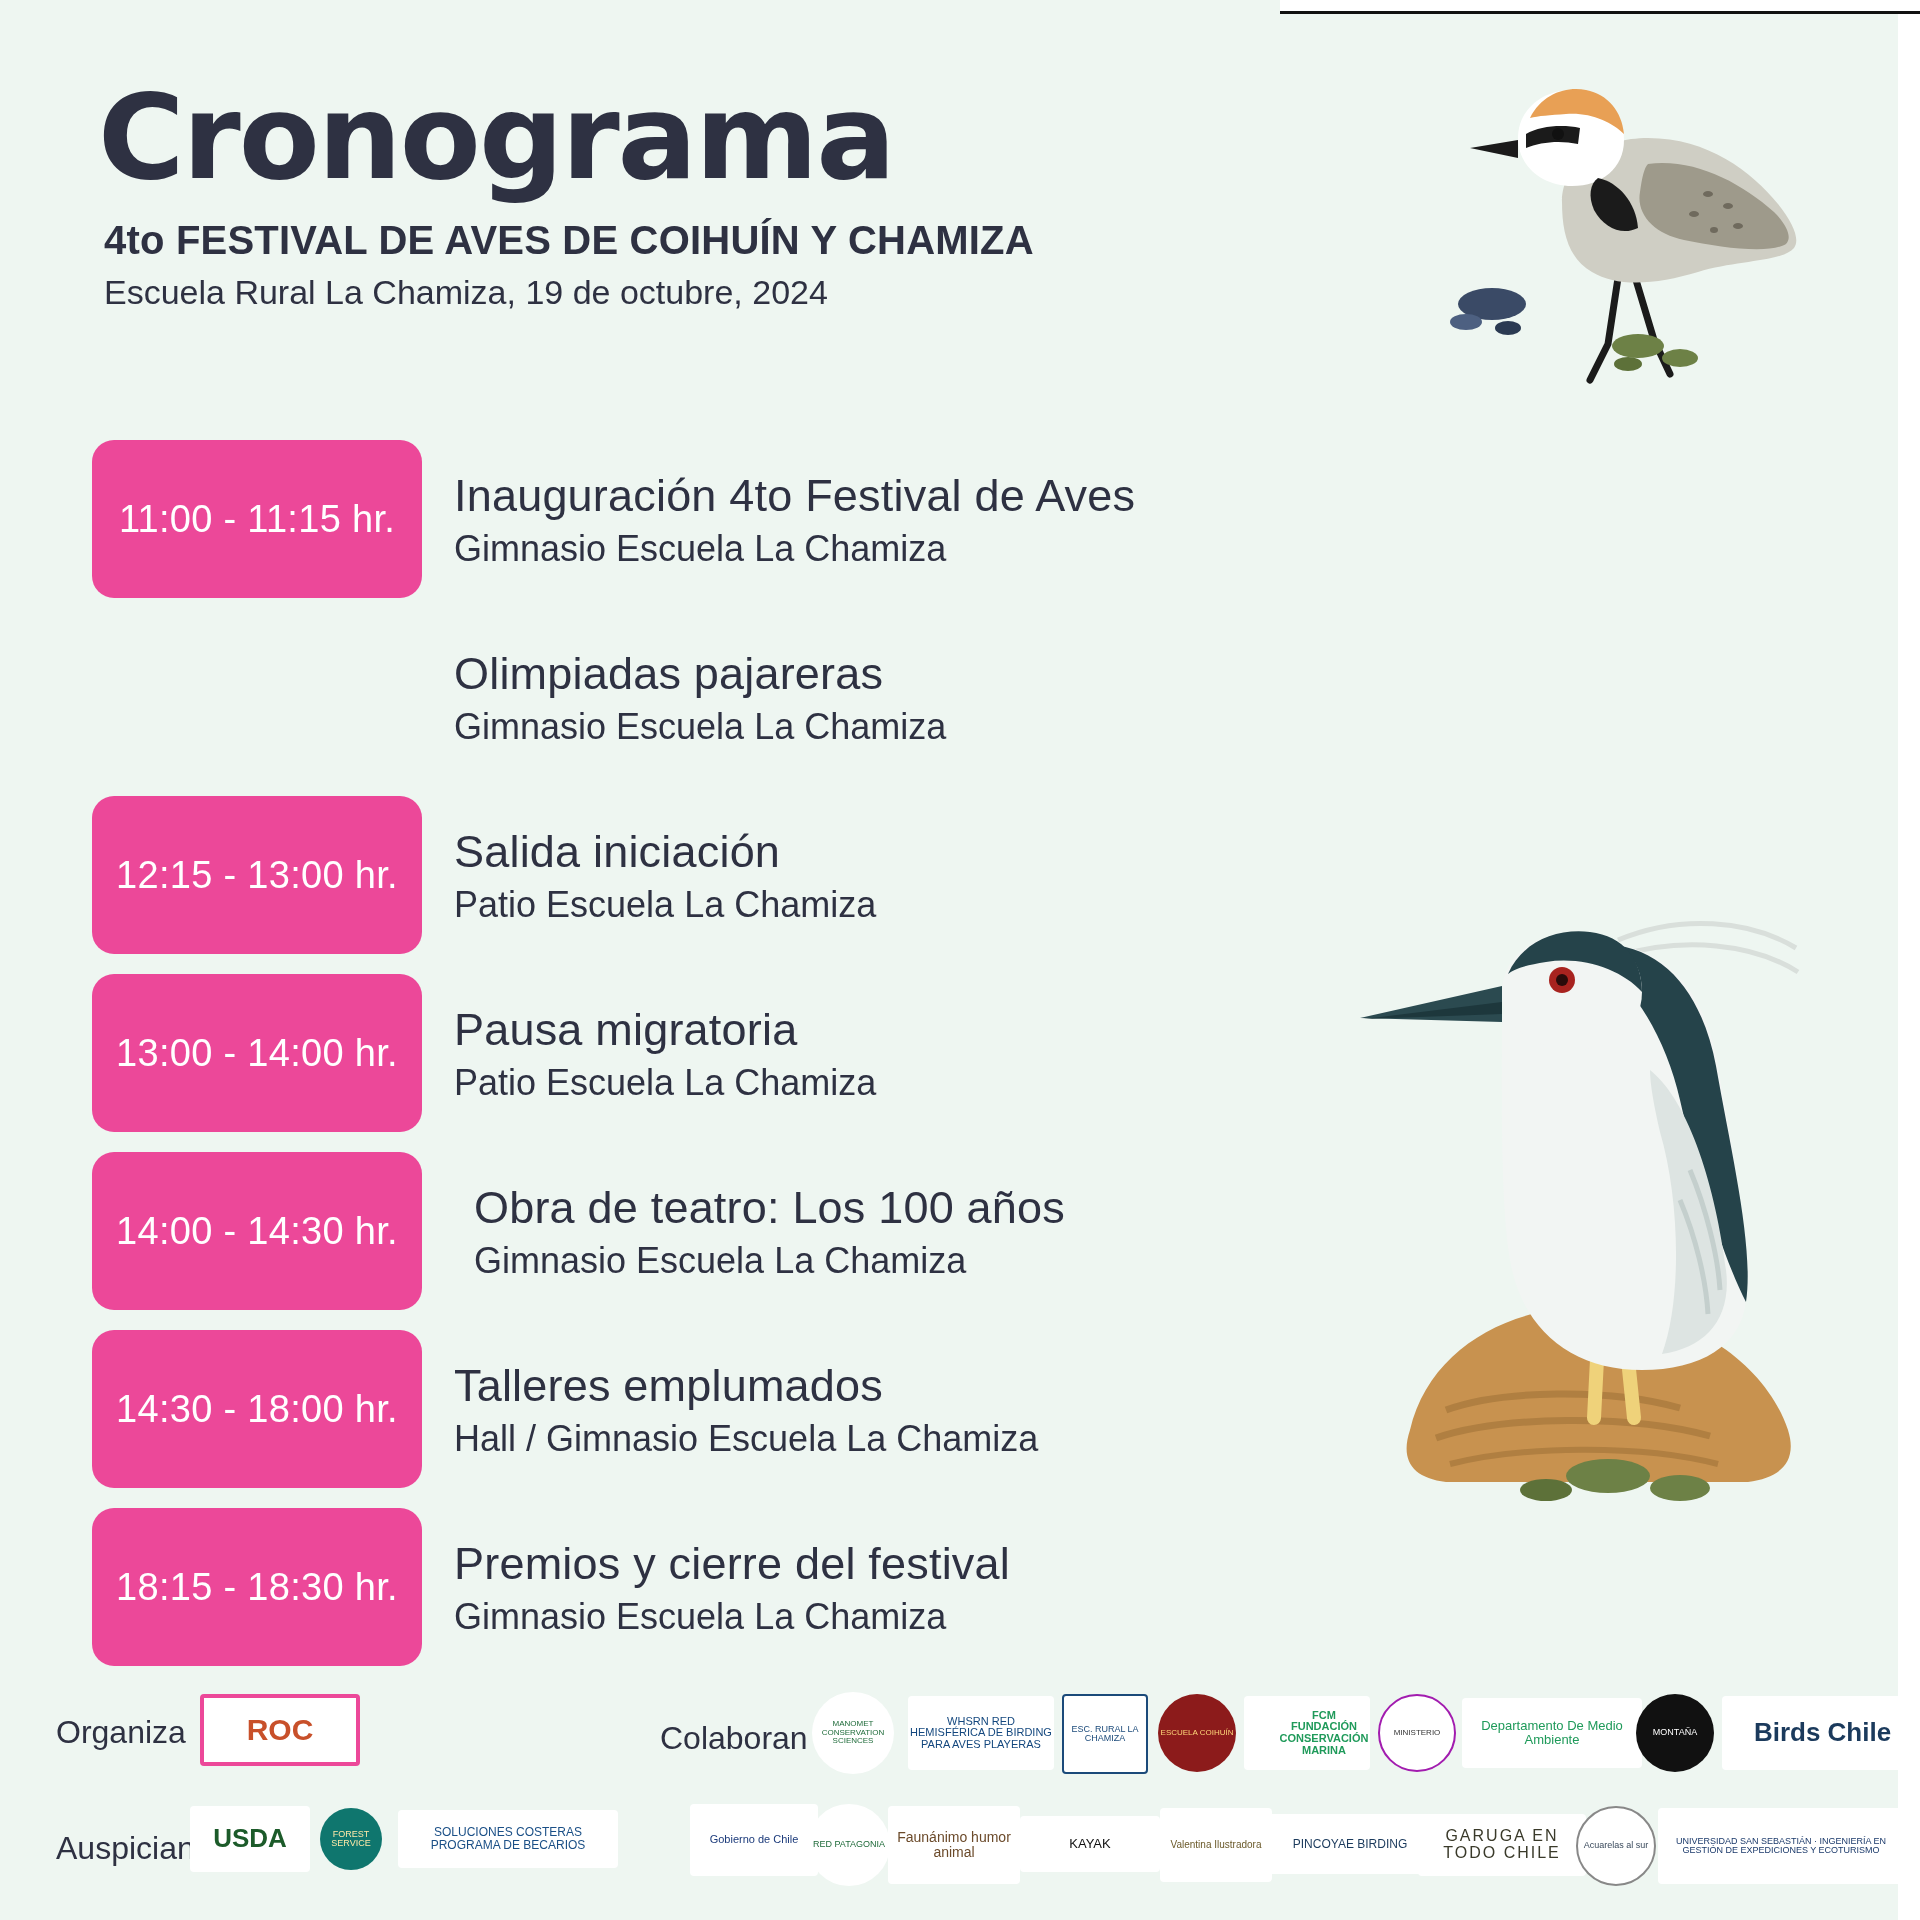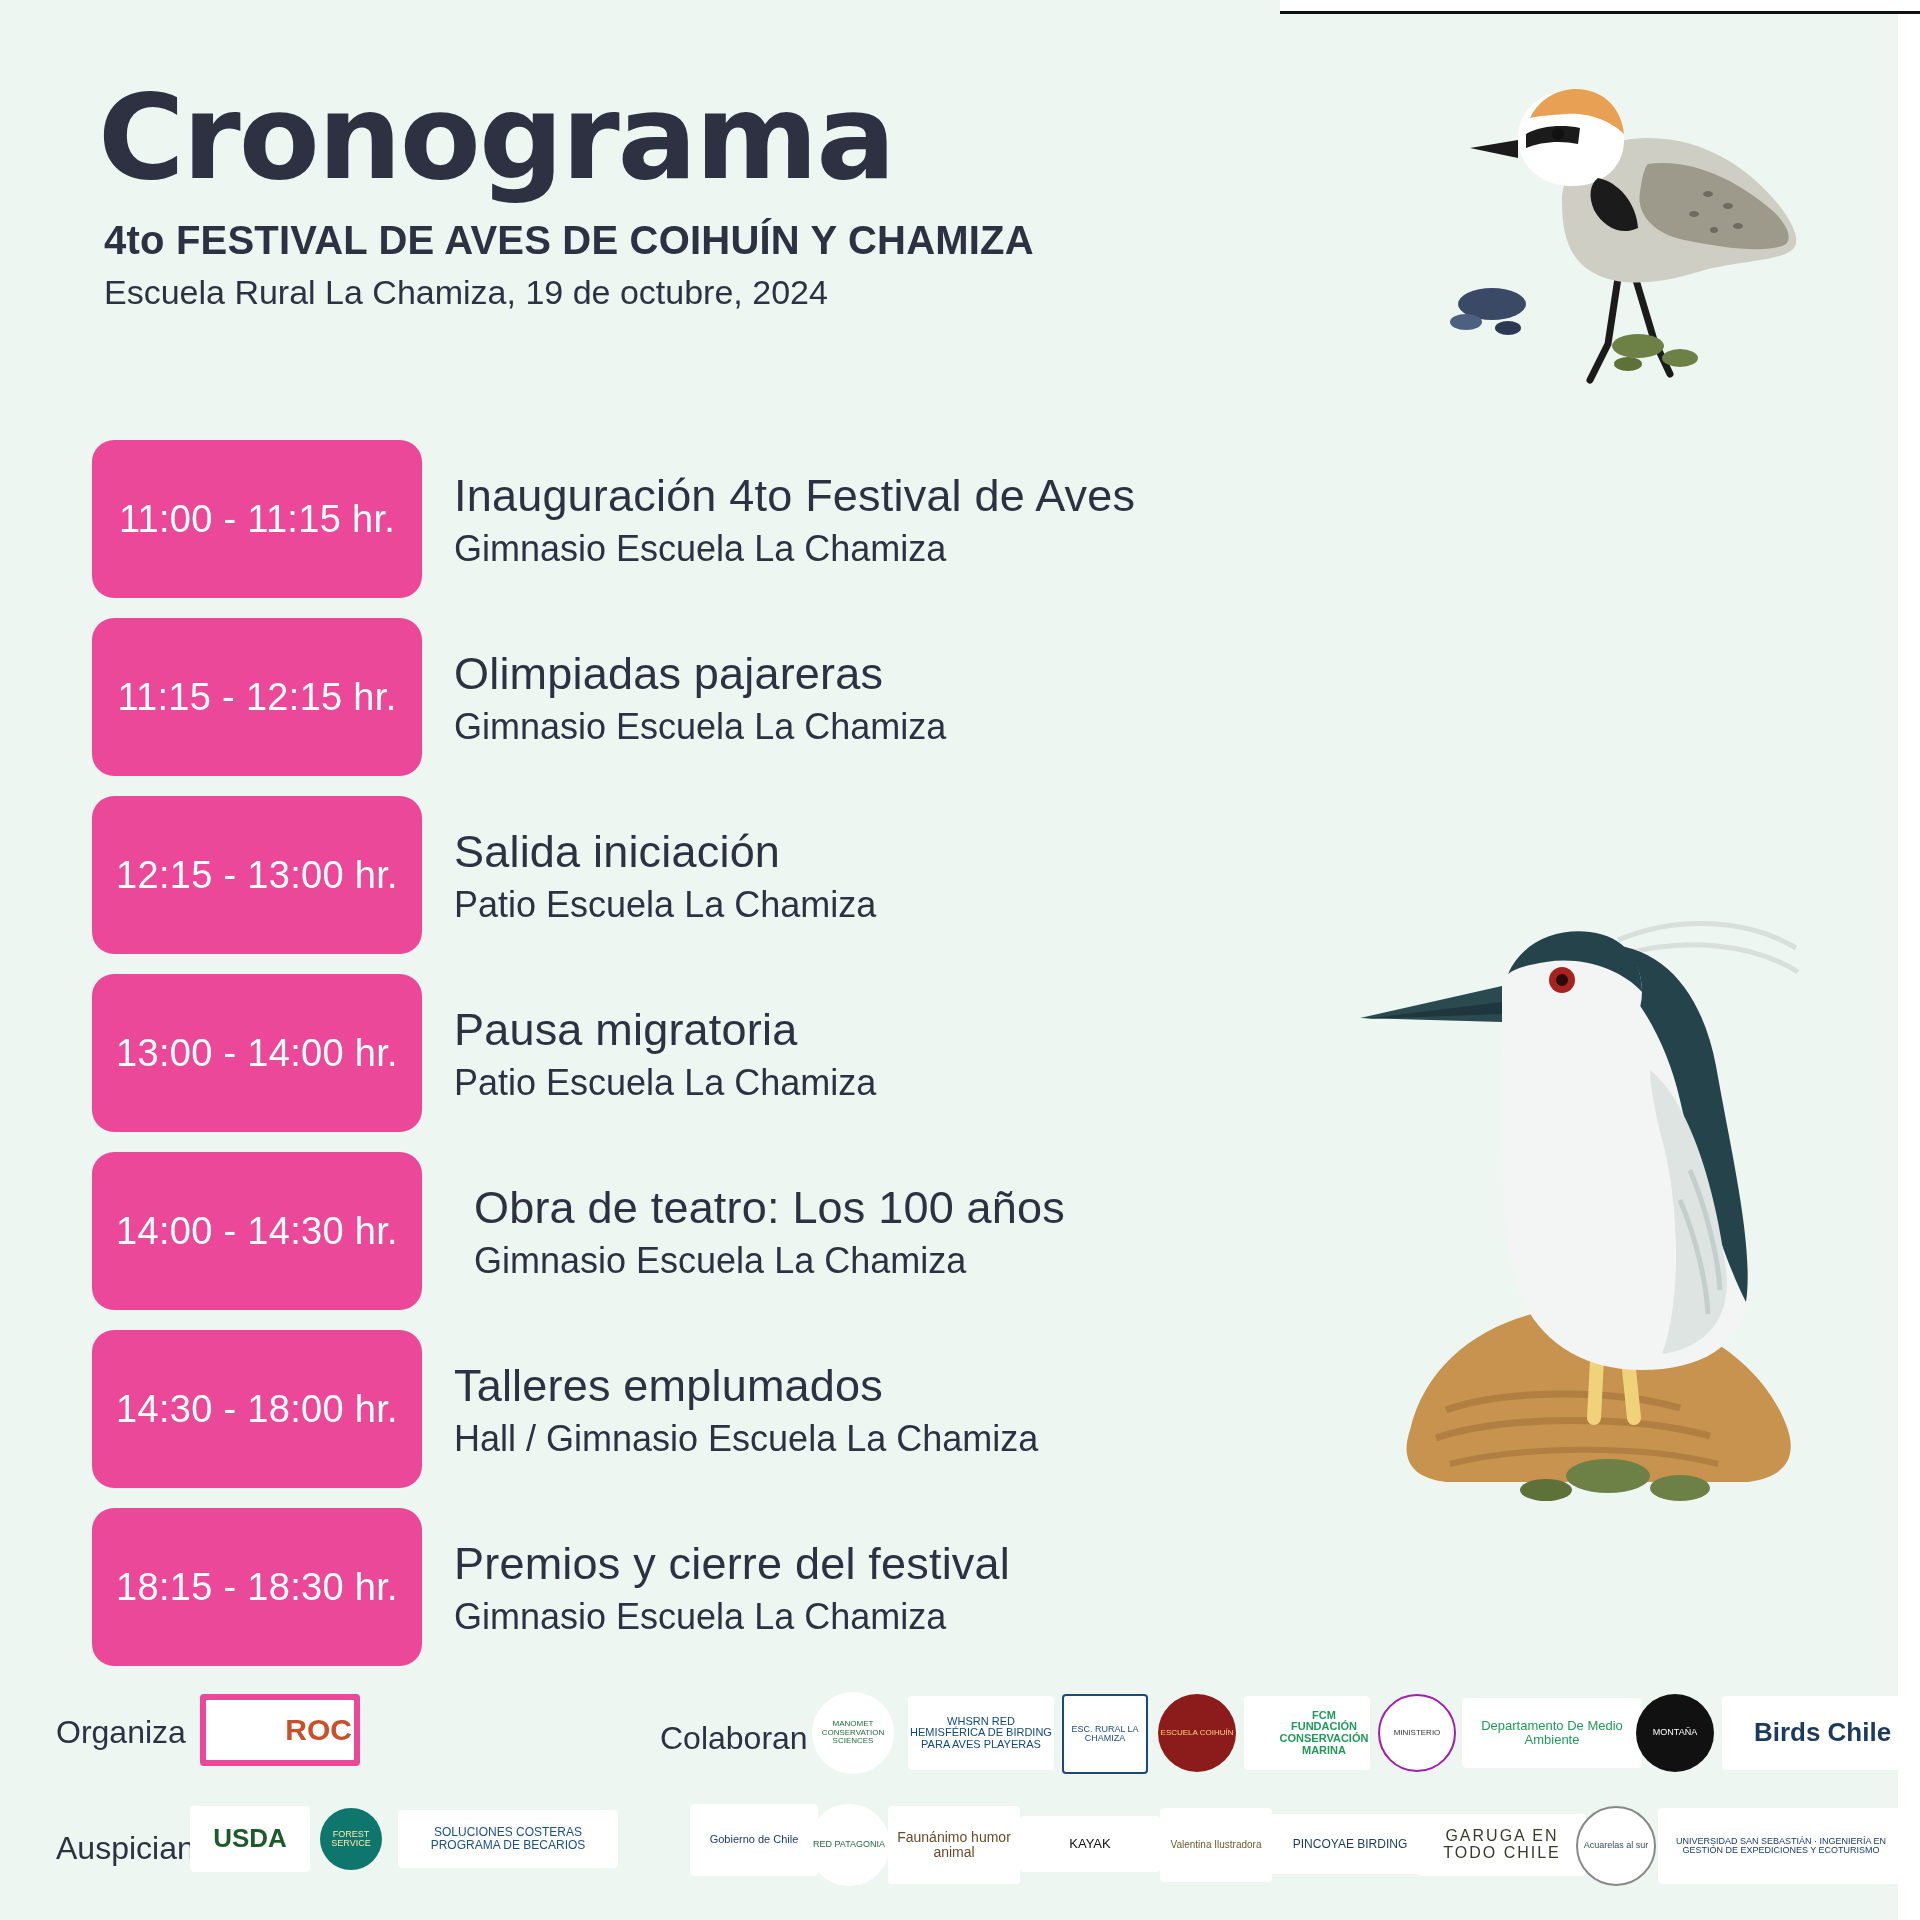--- a/index.html
+++ b/index.html
@@ -198,21 +198,20 @@
 
     <div class="row">
       <div class="time-chip">11:00 - 11:15 hr.</div>
       <div class="event">
         <div class="event-title">Inauguración 4to Festival de Aves</div>
         <div class="event-place">Gimnasio Escuela La Chamiza</div>
       </div>
     </div>
 
     <div class="row">
-      <div class="time-chip">11:15 - 12:15 hr.</div>
       <div class="event">
         <div class="event-title">Olimpiadas pajareras</div>
         <div class="event-place">Gimnasio Escuela La Chamiza</div>
       </div>
     </div>
 
     <div class="row">
       <div class="time-chip">12:15 - 13:00 hr.</div>
       <div class="event">
         <div class="event-title">Salida iniciación</div>
@@ -253,21 +252,21 @@
     </div>
 
   </div>
 
   <div class="footer">
 
     <div class="f-label lbl-organiza">Organiza</div>
     <div class="f-label lbl-auspician">Auspician</div>
     <div class="f-label lbl-colaboran">Colaboran</div>
 
-    <div class="logo" style="left:200px; top:12px; width:160px; height:72px; border:6px solid #ec4899; color:#c8502a; font-size:30px; font-weight:bold;justify-content:flex-end;">
+    <div class="logo" style="left:200px; top:12px; width:160px; height:72px; border:4px solid #ec4899; color:#c8502a; font-size:30px; font-weight:bold;">
       <span>ROC</span>
     </div>
 
     <div class="logo" style="left:190px; top:124px; width:120px; height:66px; color:#1c5b2a; font-size:26px; font-weight:bold;">
       <span>USDA</span>
     </div>
     <div class="logo circle" style="left:320px; top:126px; width:62px; height:62px; background:#0f766e; color:#ffe9a8; font-size:9px;">
       <span>FOREST SERVICE</span>
     </div>
     <div class="logo" style="left:398px; top:128px; width:220px; height:58px; color:#1a4f86; font-size:12px;">

